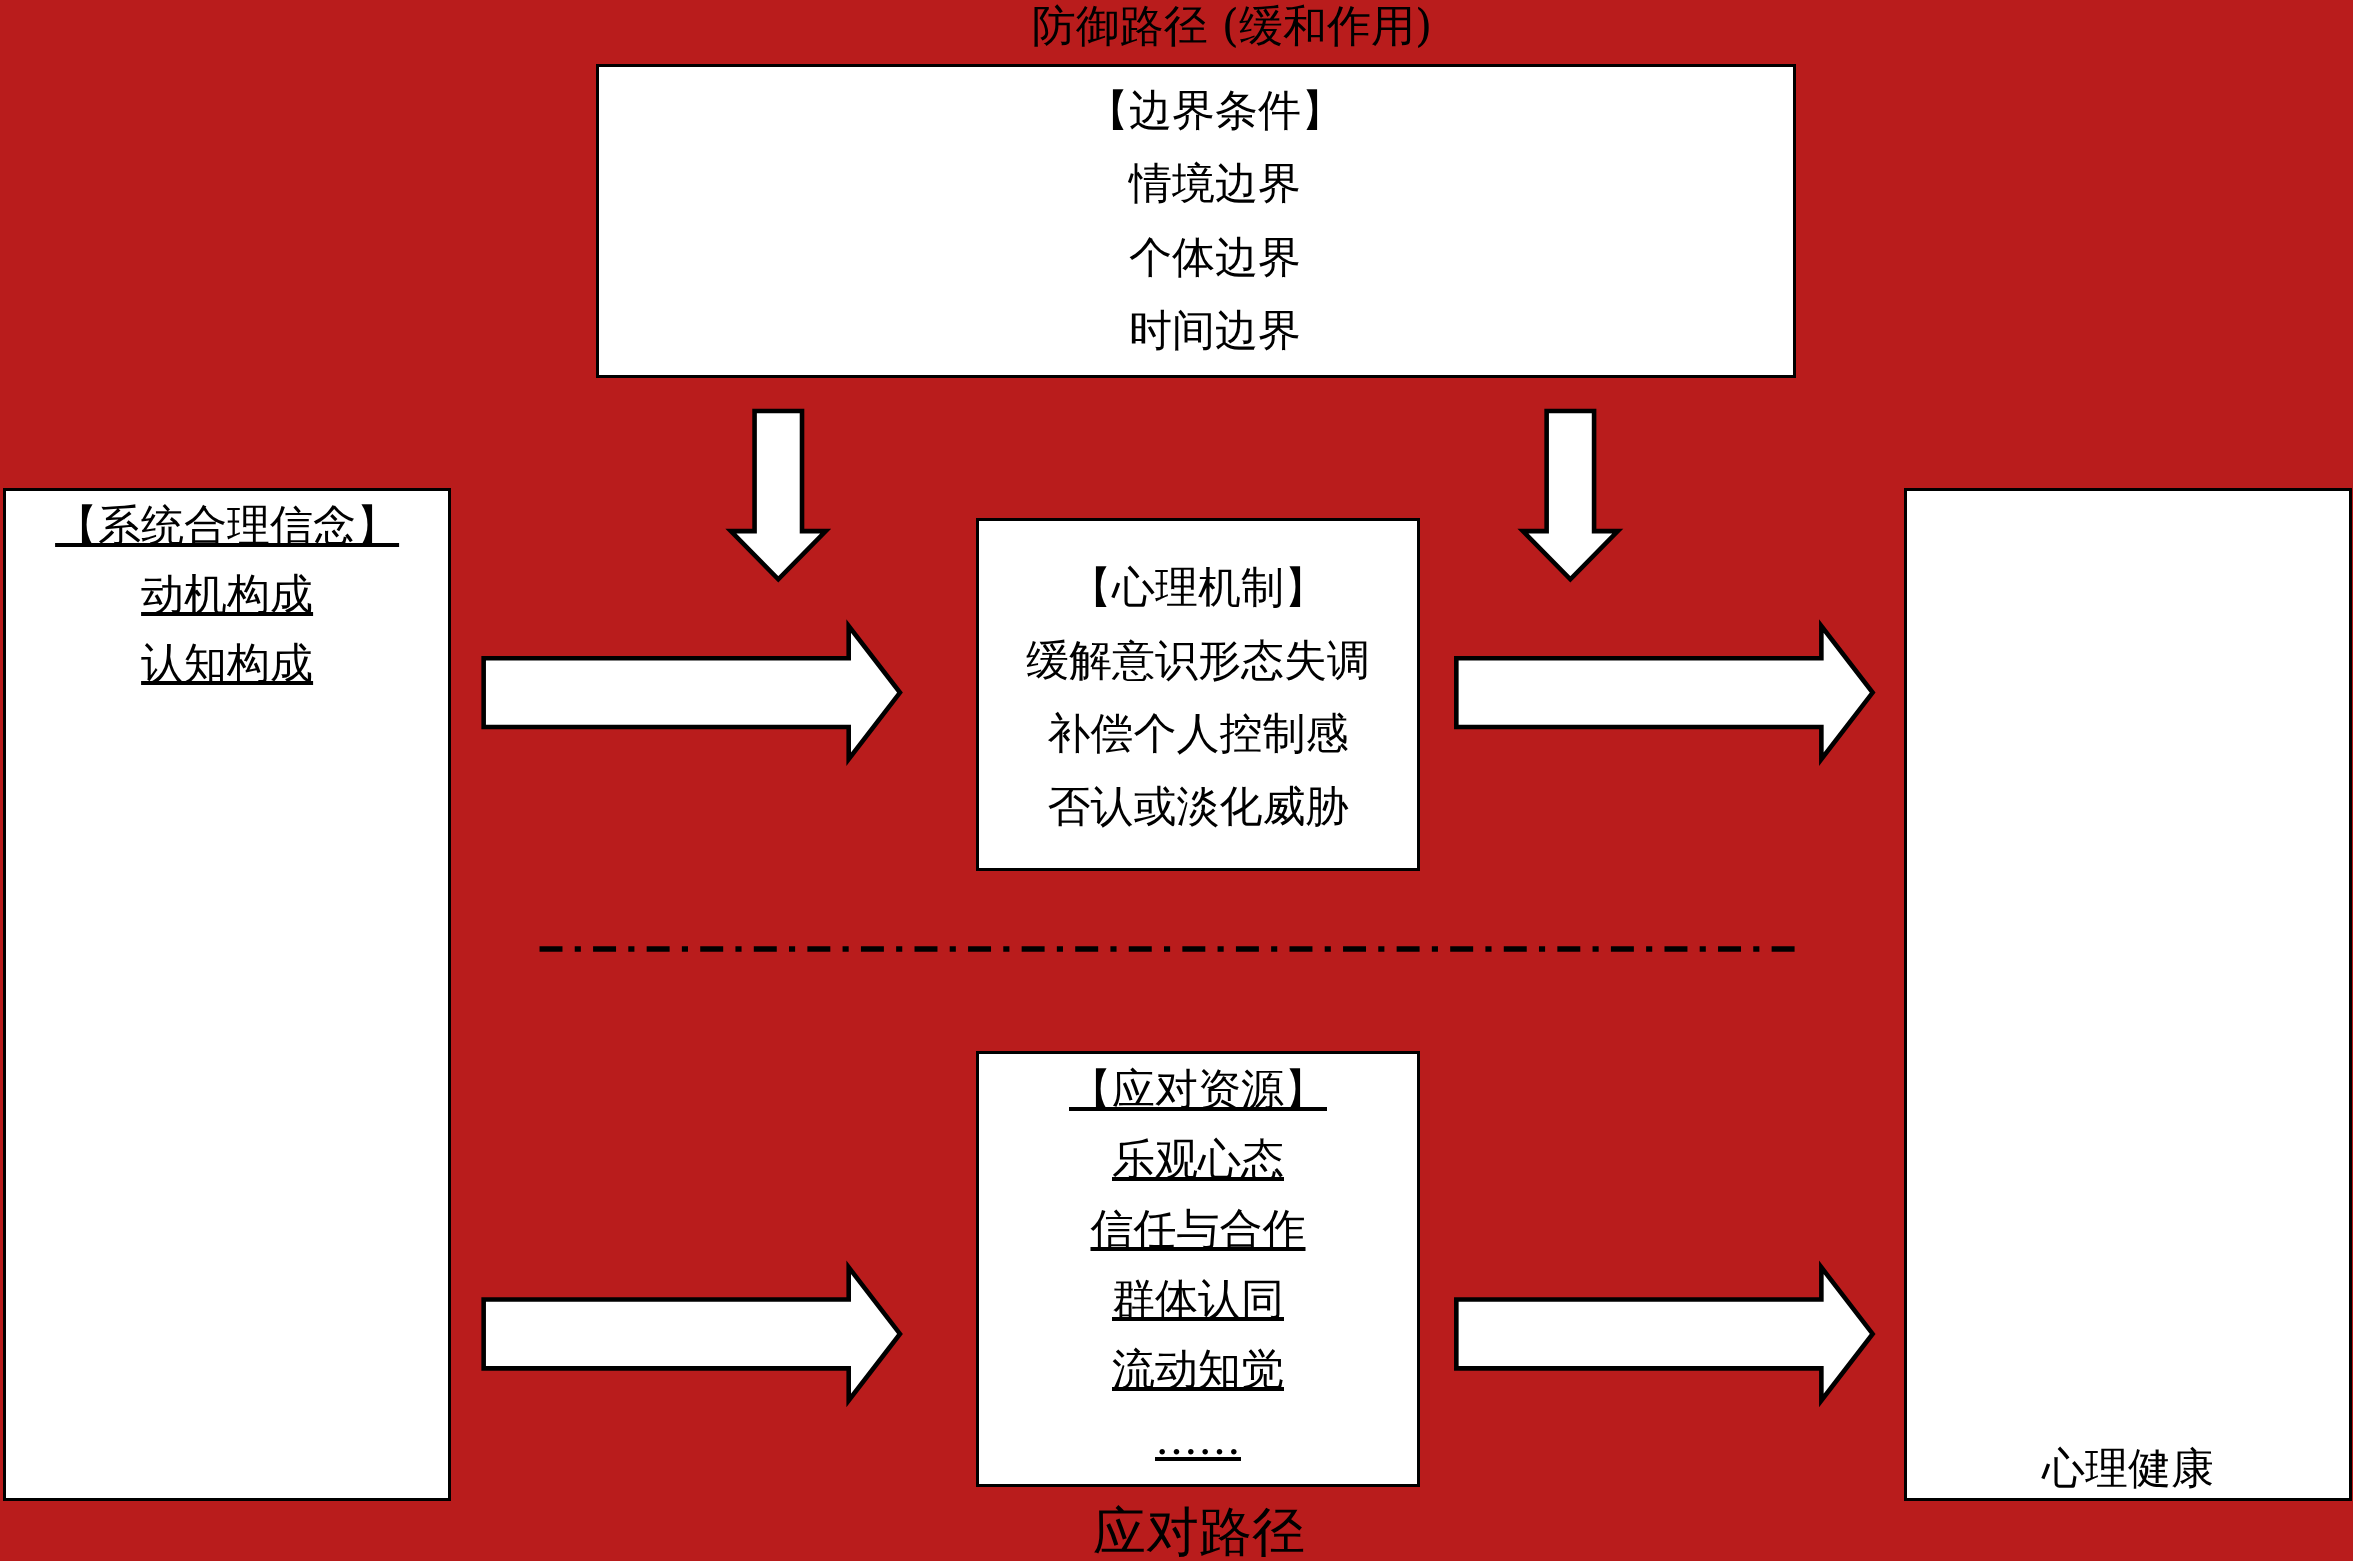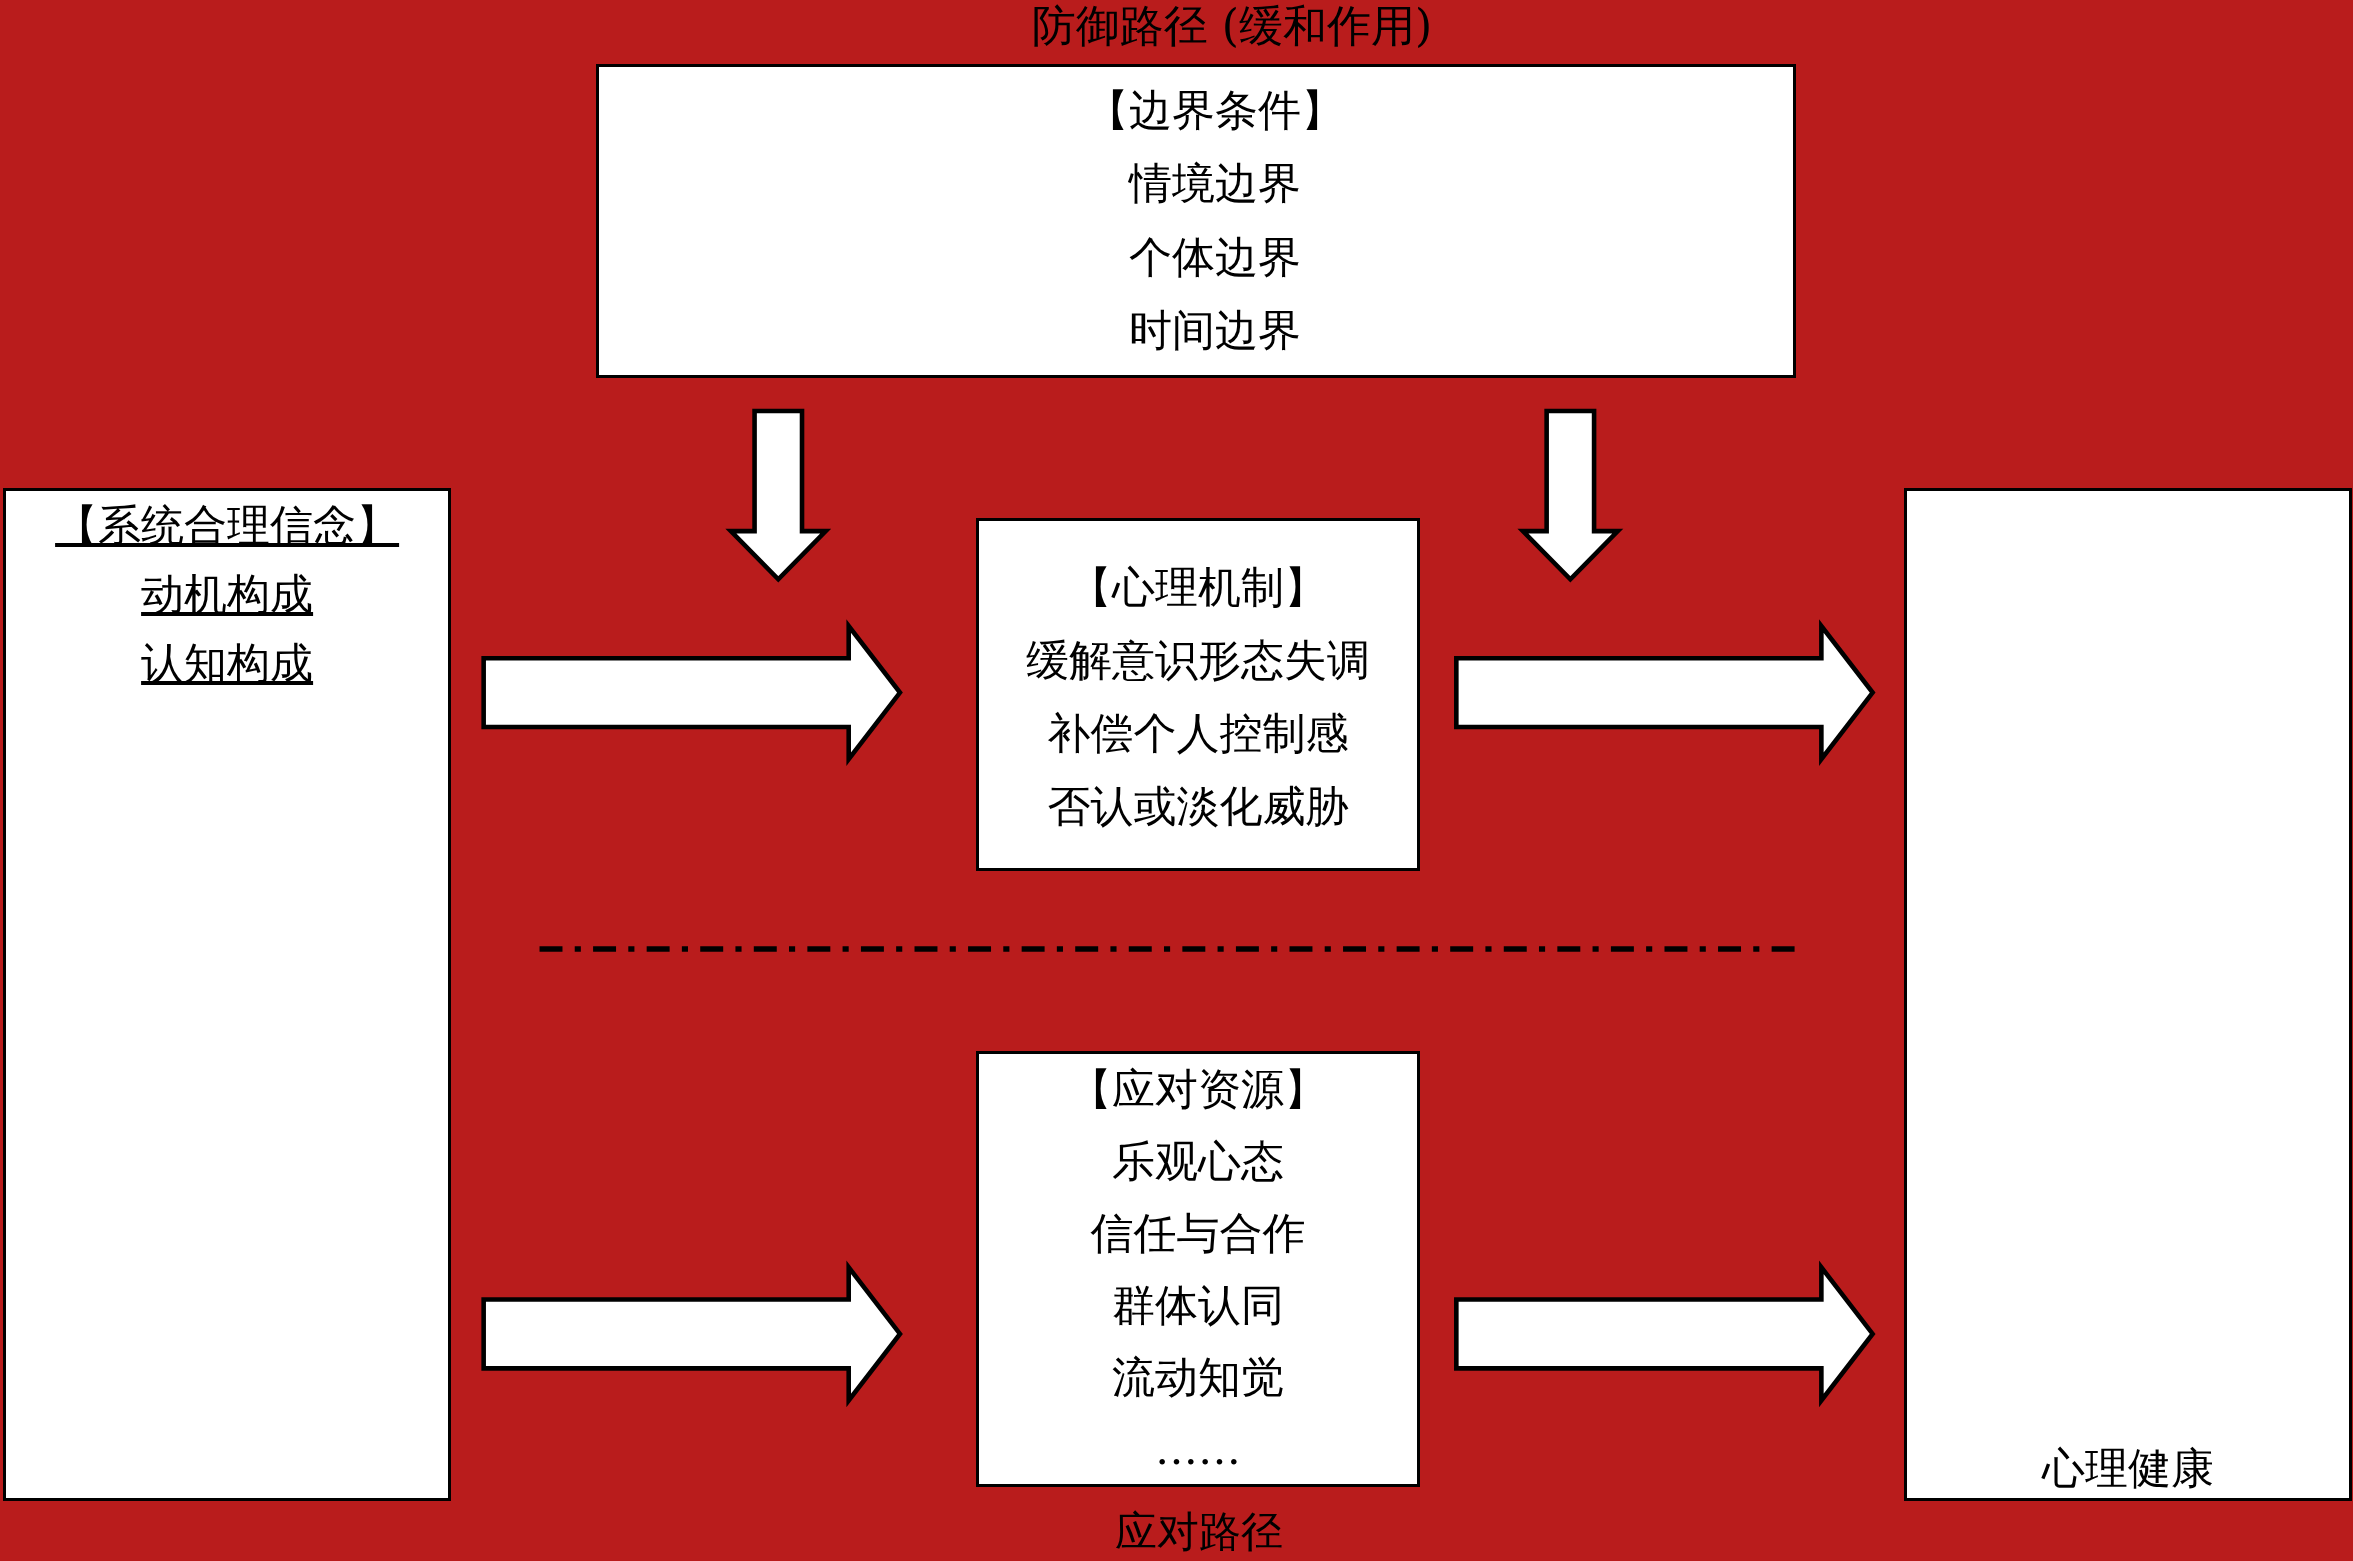--- a/index.html
+++ b/index.html
@@ -6,41 +6,41 @@
   .canvas {
     position: relative;
     width: 2354px;
     height: 1562px;
     background: #b91c1c;
     font-family: "DejaVu Serif", "Liberation Serif", serif;
     color: #000000;
   }
   .label { position: absolute; text-align: center; white-space: nowrap; }
   .title { left: 972px; top: 1.5px; width: 520px; font-size: 44px; line-height: 47px; }
-  .bottom-label { left: 977px; top: 1506px; width: 444px; font-size: 42px; line-height: 51px; }
+  .bottom-label { left: 977px; top: 1506px; width: 444px; font-size: 53px; line-height: 51px; }
 
   .box {
     position: absolute;
     border: 3.1px solid #000000;
     background: #ffffff;
     box-sizing: border-box;
     display: flex;
     flex-direction: column;
     align-items: center;
     text-align: center;
     font-size: 43px;
   }
   .box .line { white-space: nowrap; }
 
   .box-boundary { left: 596px; top: 64px;  width: 1200px; height: 314px; justify-content: space-evenly; padding-left: 38px; }
   .box-belief   { left: 3.1px;   top: 488px; width: 448px;  height: 1013px; justify-content: flex-start; text-decoration: underline; }
   .box-belief .line { line-height: 69px; }
   .box-mechanism{ left: 976px; top: 518px; width: 444px; height: 353px; justify-content: center; padding-top: 5px; }
   .box-mechanism .line { line-height: 73px; }
-  .box-resources{ left: 976px; top: 1051px; width: 444px; height: 436px; justify-content: space-between; }
+  .box-resources{ left: 976px; top: 1051px; width: 444px; height: 436px; justify-content: flex-start; text-decoration: underline; }
   .box-resources .line { line-height: 70px; }
   .box-outcome  { left: 1904px; top: 488px; width: 448px; height: 1013px; justify-content: flex-end; }
 
   .arrow-layer { position: absolute; left: 0; top: 0; width: 2354px; height: 1562px; }
   .arrow-layer polygon { fill: #ffffff; stroke: #000000; stroke-width: 6; stroke-linejoin: miter; }
   .arrow-layer line { stroke: #000000; stroke-width: 7; }
 </style>
 </head>
 <body>
 

